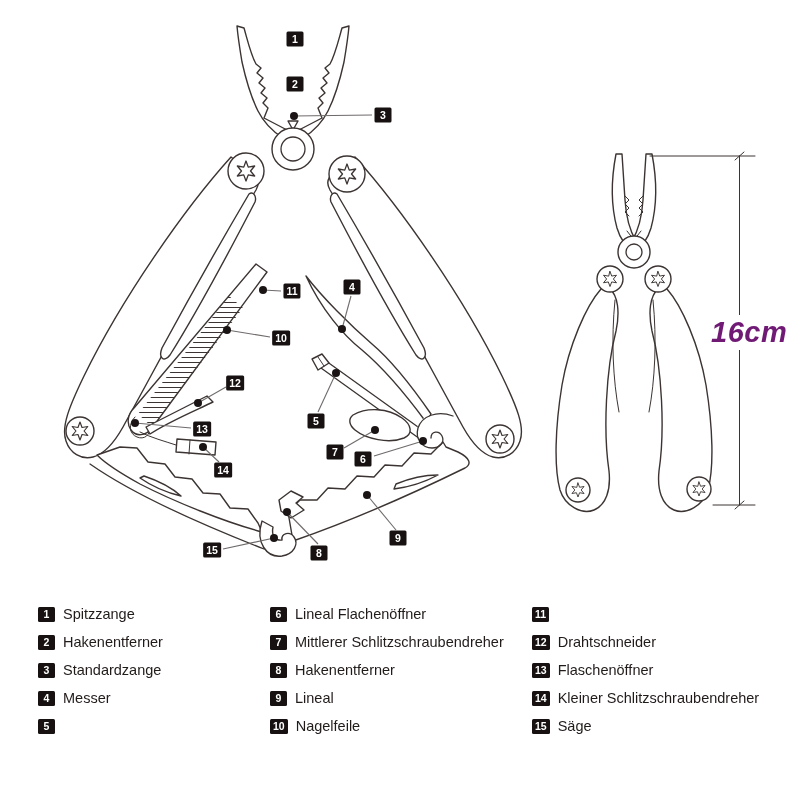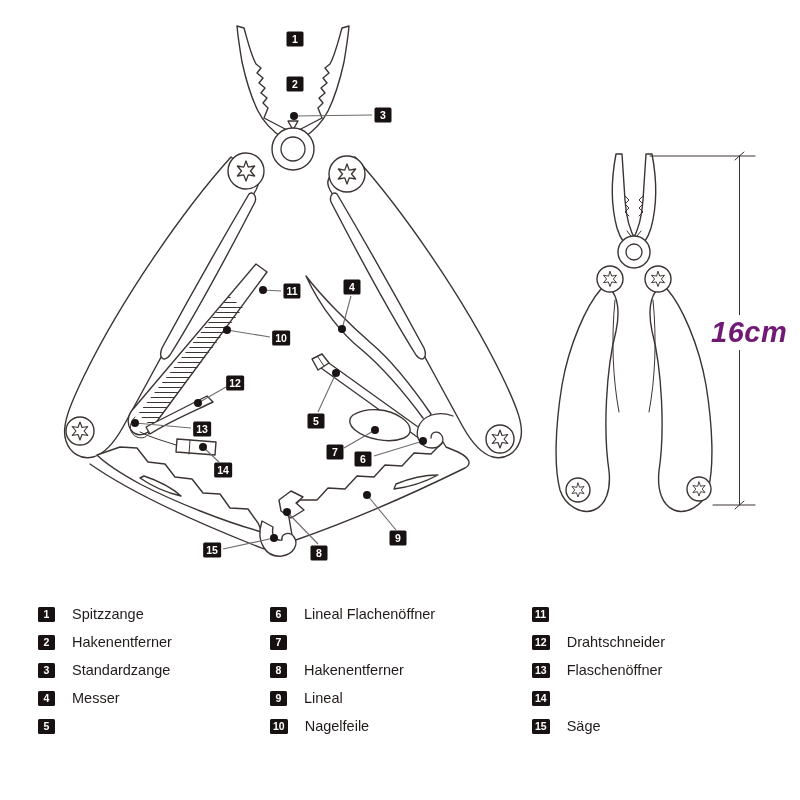--- a/index.html
+++ b/index.html
@@ -29,21 +29,21 @@
   .lcol { position:absolute; top:0; }
   .lcol-1 { left:38px; }
   .lcol-2 { left:270px; }
   .lcol-3 { left:532px; }
   .lrow { display:flex; align-items:center; height:28px; gap:8px; }
   .chip-s {
     background:#171111; color:#ffffff; font-weight:bold; font-size:10.5px; line-height:1;
     height:15px; min-width:11px; padding:0 3px; border-radius:1.5px; flex:0 0 auto;
     display:inline-flex; align-items:center; justify-content:center;
   }
-  .llabel { font-size:14.5px; color:#211b1a; white-space:nowrap;margin-left:9px; }
+  .llabel { font-size:14.5px; color:#211b1a; white-space:nowrap; }
 </style>
 </head>
 <body>
 
 <div class="stage">
 
   <svg style="left:0;top:0" width="560" height="580" viewBox="0 0 560 580">
     <defs>
       <pattern id="hatch" width="8" height="5" patternUnits="userSpaceOnUse">
         <path d="M0,2.5 H8" stroke="#3b3432" stroke-width="1"></path>
@@ -248,20 +248,21 @@
         <span class="chip-s">5</span>
       </div>
     </div>
     <div class="lcol lcol-2">
       <div class="lrow">
         <span class="chip-s">6</span>
         <span class="llabel">Lineal Flachenöffner</span>
       </div>
       <div class="lrow">
         <span class="chip-s">7</span>
+        <span class="llabel">Mittlerer Schlitzschraubendreher</span>
       </div>
       <div class="lrow">
         <span class="chip-s">8</span>
         <span class="llabel">Hakenentferner</span>
       </div>
       <div class="lrow">
         <span class="chip-s">9</span>
         <span class="llabel">Lineal</span>
       </div>
       <div class="lrow">
@@ -276,20 +277,21 @@
       <div class="lrow">
         <span class="chip-s">12</span>
         <span class="llabel">Drahtschneider</span>
       </div>
       <div class="lrow">
         <span class="chip-s">13</span>
         <span class="llabel">Flaschenöffner</span>
       </div>
       <div class="lrow">
         <span class="chip-s">14</span>
+        <span class="llabel">Kleiner Schlitzschraubendreher</span>
       </div>
       <div class="lrow">
         <span class="chip-s">15</span>
         <span class="llabel">Säge</span>
       </div>
     </div>
   </div>
 </div>
 
 </body></html>

